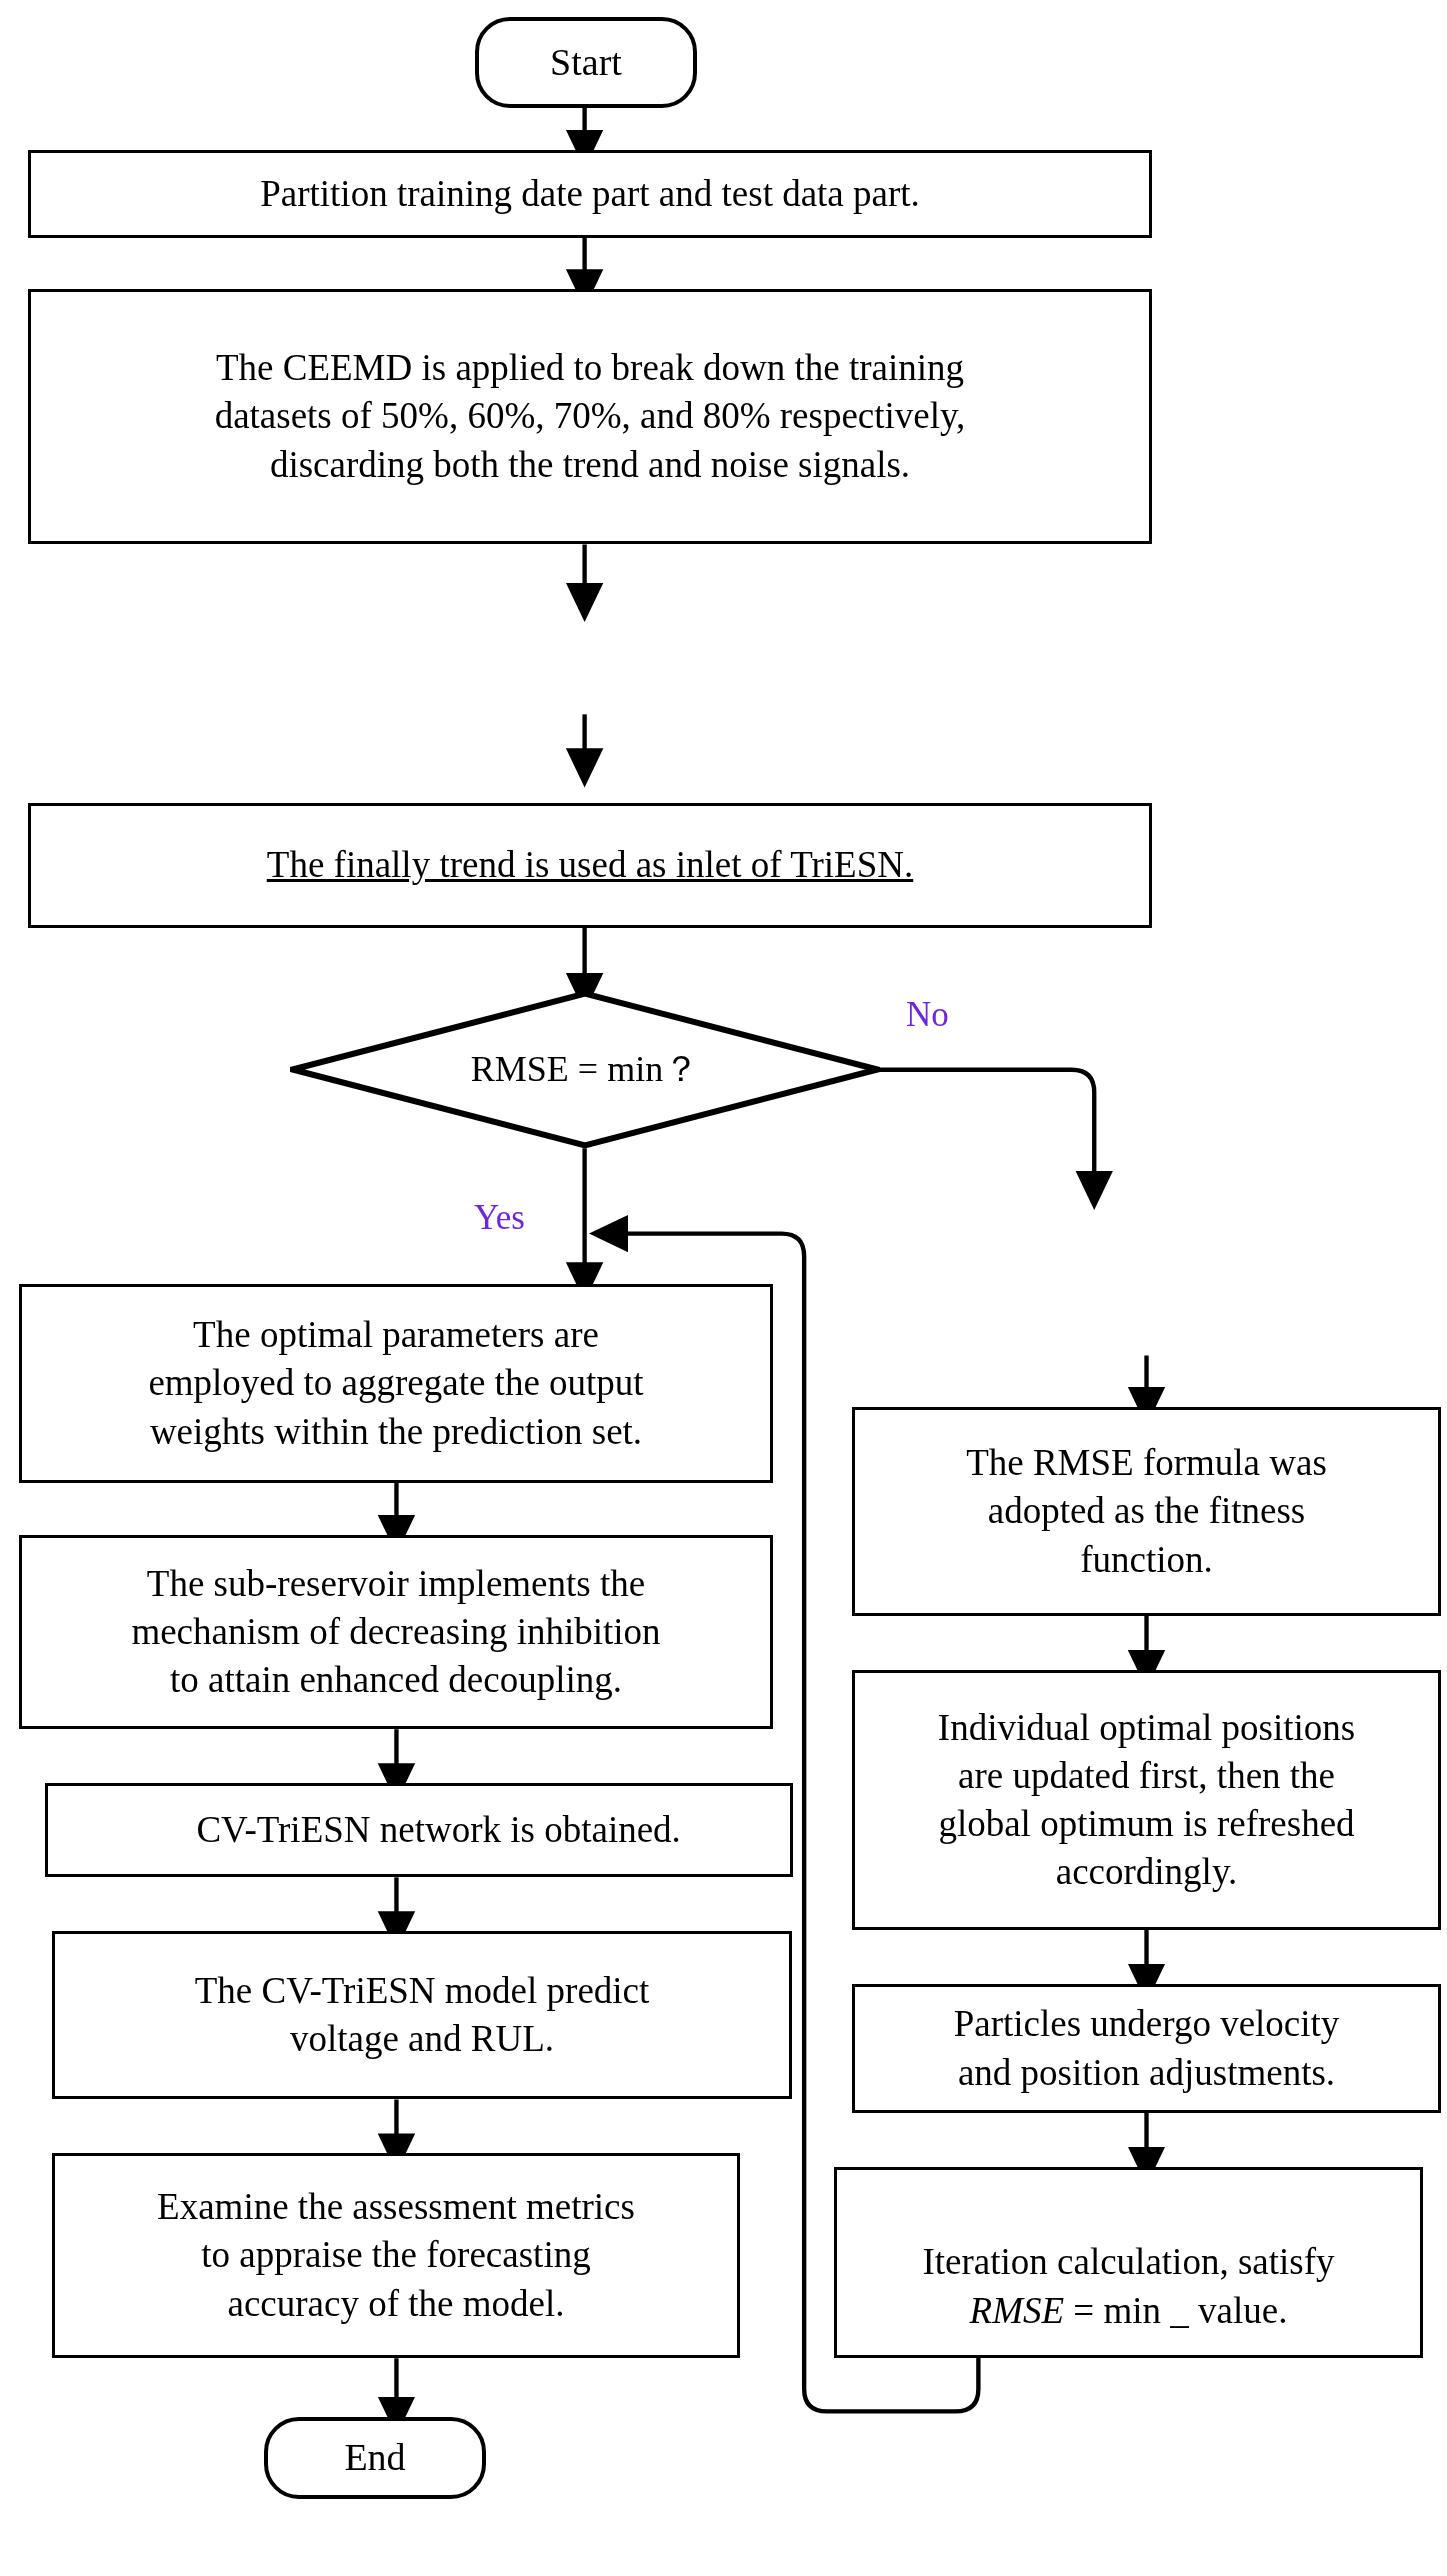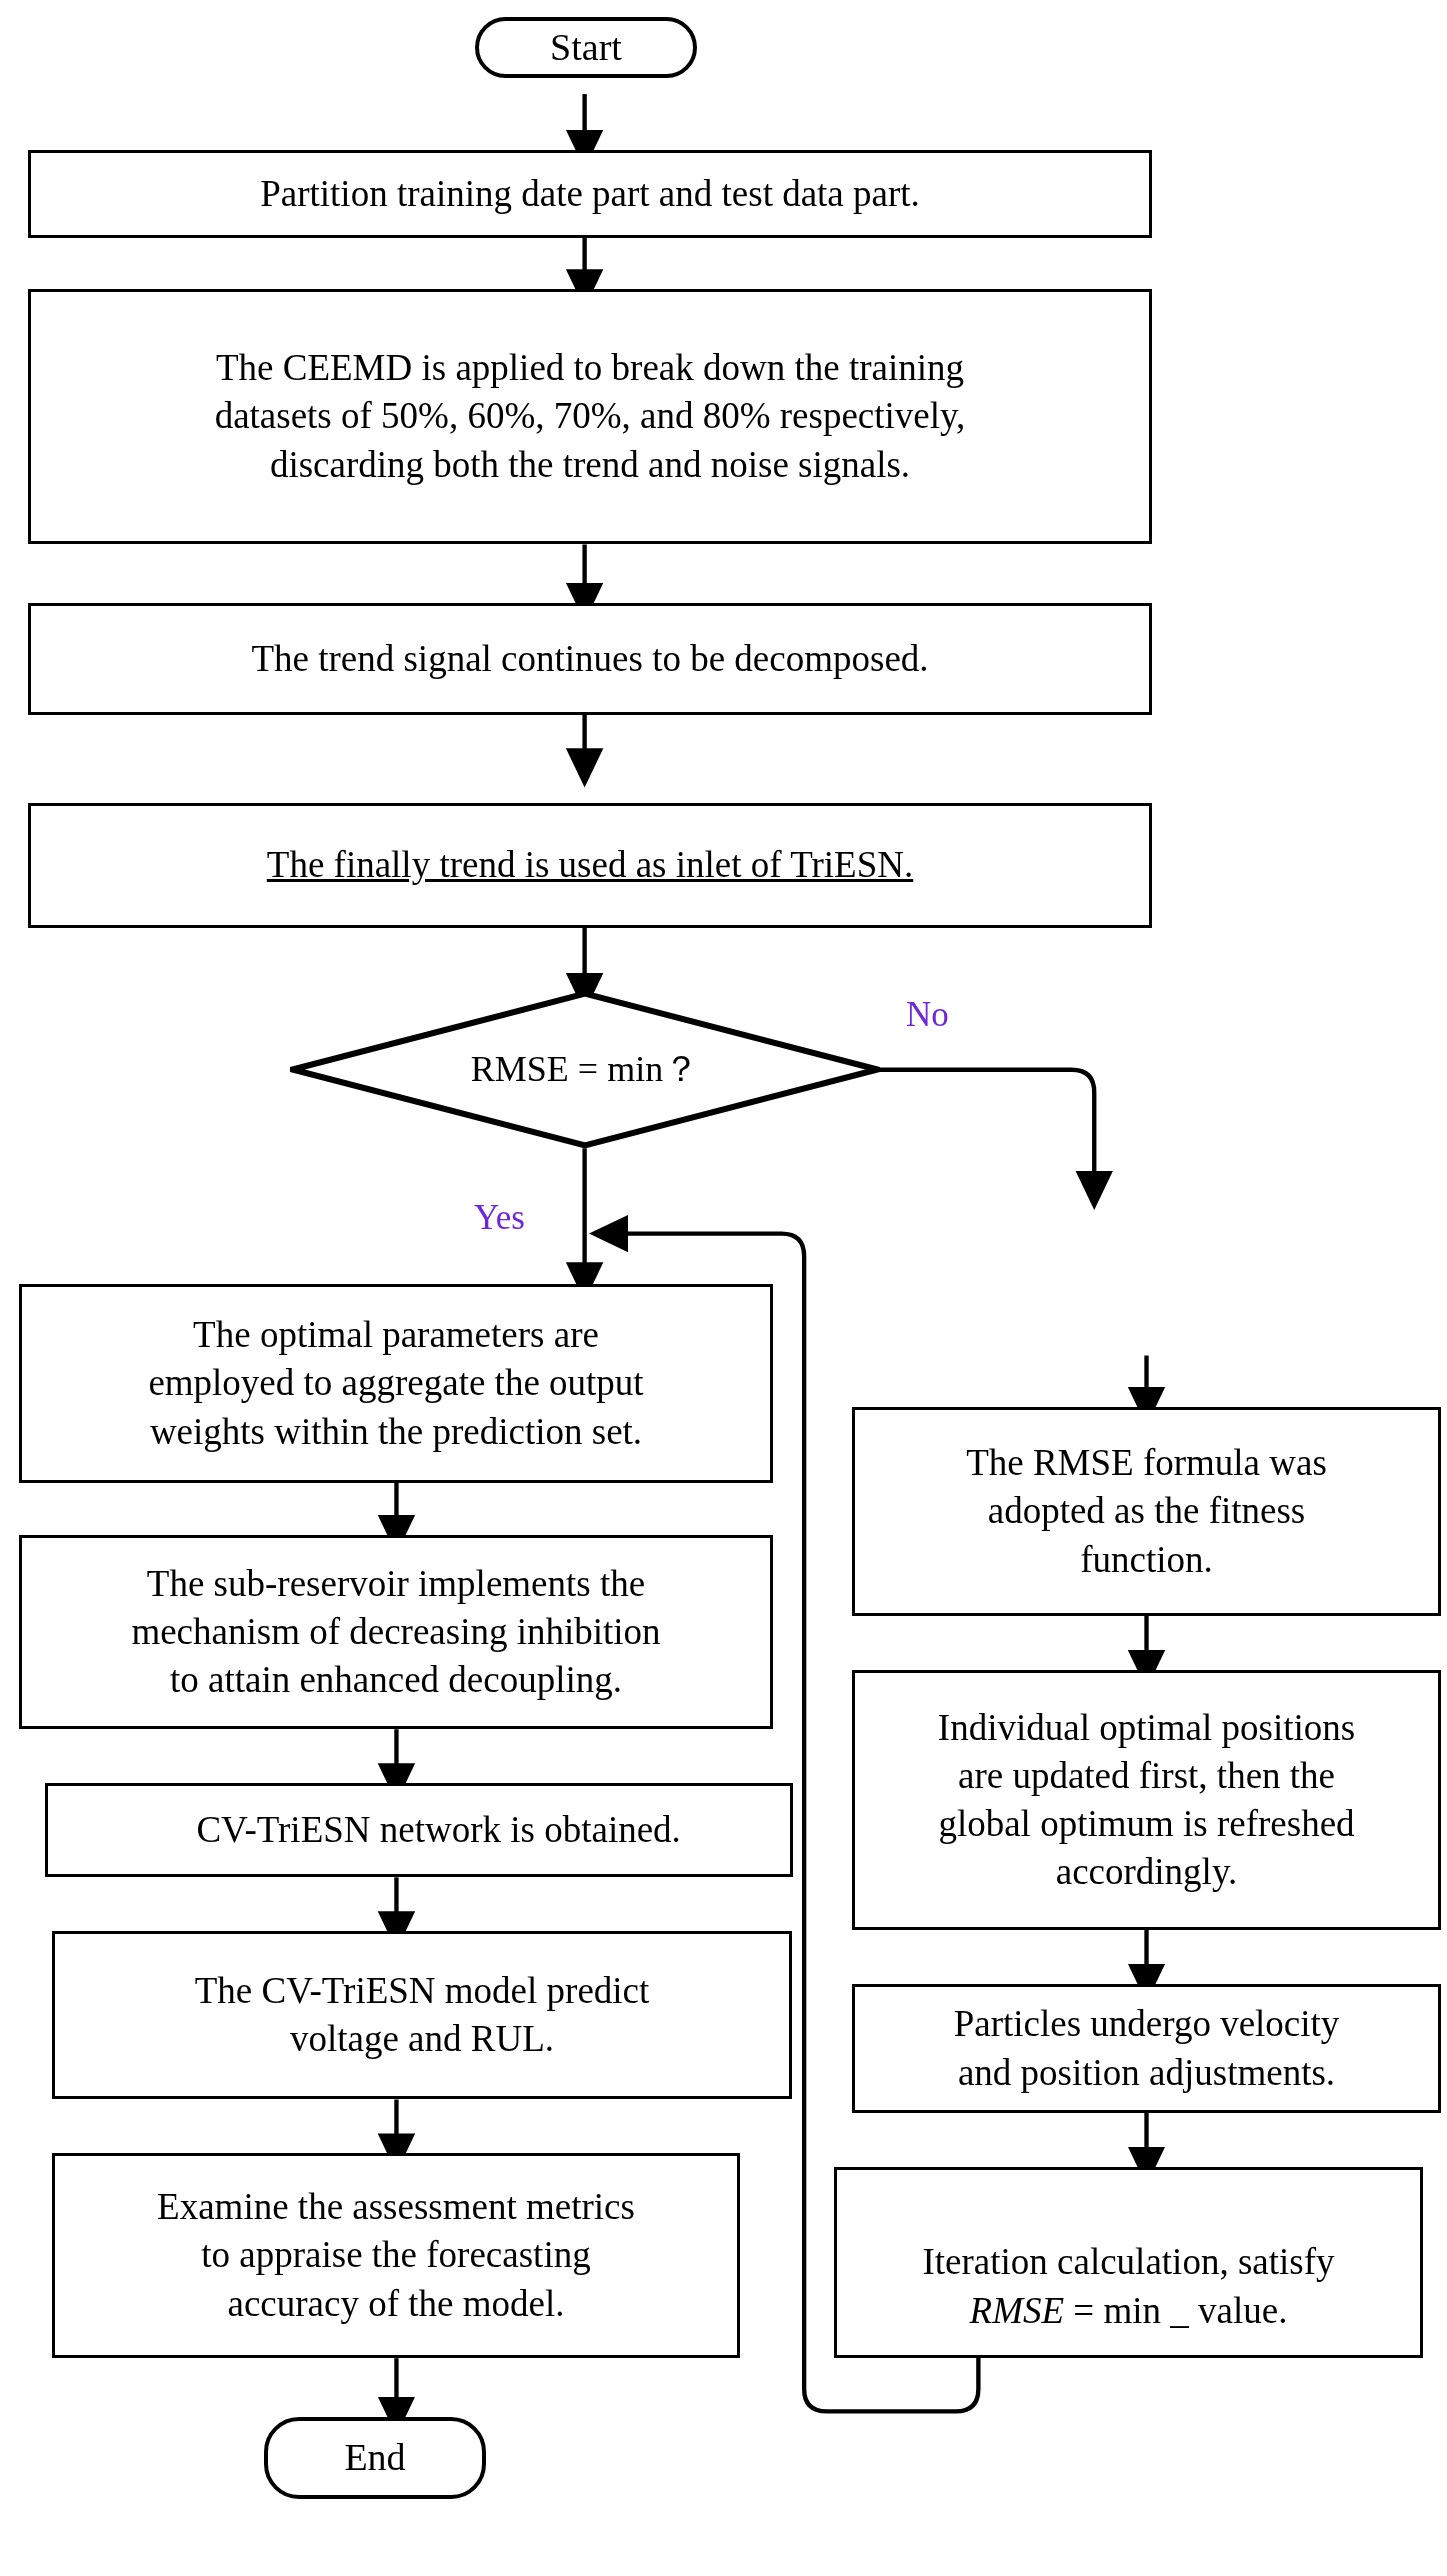--- a/index.html
+++ b/index.html
@@ -112,37 +112,34 @@
 
       <line x1="1316" y1="1556" x2="1316" y2="1613" marker-end="url(#arrowhead)"></line>
       <line x1="1316" y1="1855" x2="1316" y2="1915" marker-end="url(#arrowhead)"></line>
       <line x1="1316" y1="2215" x2="1316" y2="2275" marker-end="url(#arrowhead)"></line>
       <line x1="1316" y1="2425" x2="1316" y2="2485" marker-end="url(#arrowhead)"></line>
 
       <path d="M 1123 2706 L 1123 2742 Q 1123 2768 1097 2768 L 949 2768 Q 923 2768 923 2742 L 923 1442 Q 923 1416 897 1416 L 700 1416" marker-end="url(#arrowhead)"></path>
     </g>
   </svg>
 
-  <div class="node terminator" style="left:475px; top:17.4px; width:222px; height:61px; font-size:38px;">
+  <div class="node terminator" style="left:475px; top:17.4px; width:222px; height:91px; font-size:38px;">
     <span>Start</span>
   </div>
 
   <div class="node process" style="left:28px; top:150px; width:1124px; height:88px; font-size:37px;">
     <span>Partition training date part and test data part.</span>
   </div>
 
   <div class="node process" style="left:28px; top:289px; width:1124px; height:255px; font-size:37px;">
     <span>The CEEMD is applied to break down the training
 datasets of 50%, 60%, 70%, and 80% respectively,
 discarding both the trend and noise signals.</span>
   </div>
 
-  <div class="node process" style="left:28px; top:603px; width:1124px; height:112px; font-size:37px;">
-    <span>The trend signal continues to be decomposed.</span>
-  </div>
 
   <div class="node process" style="left:28px; top:803px; width:1124px; height:125px; font-size:37px;text-decoration:underline;">
     <span>The finally trend is used as inlet of TriESN.</span>
   </div>
 
   <div class="node-diamond" style="left:290px; top:991px; width:590px; height:157px; font-size:36px;">
     <svg class="diamond-shape" viewBox="0 0 677 180" preserveAspectRatio="none">
       <polygon points="338.5,3 674,90 338.5,177 3,90" fill="#ffffff" stroke="#000000" stroke-width="6" vector-effect="non-scaling-stroke"></polygon>
     </svg>
     <span class="diamond-label">RMSE = min？</span>

